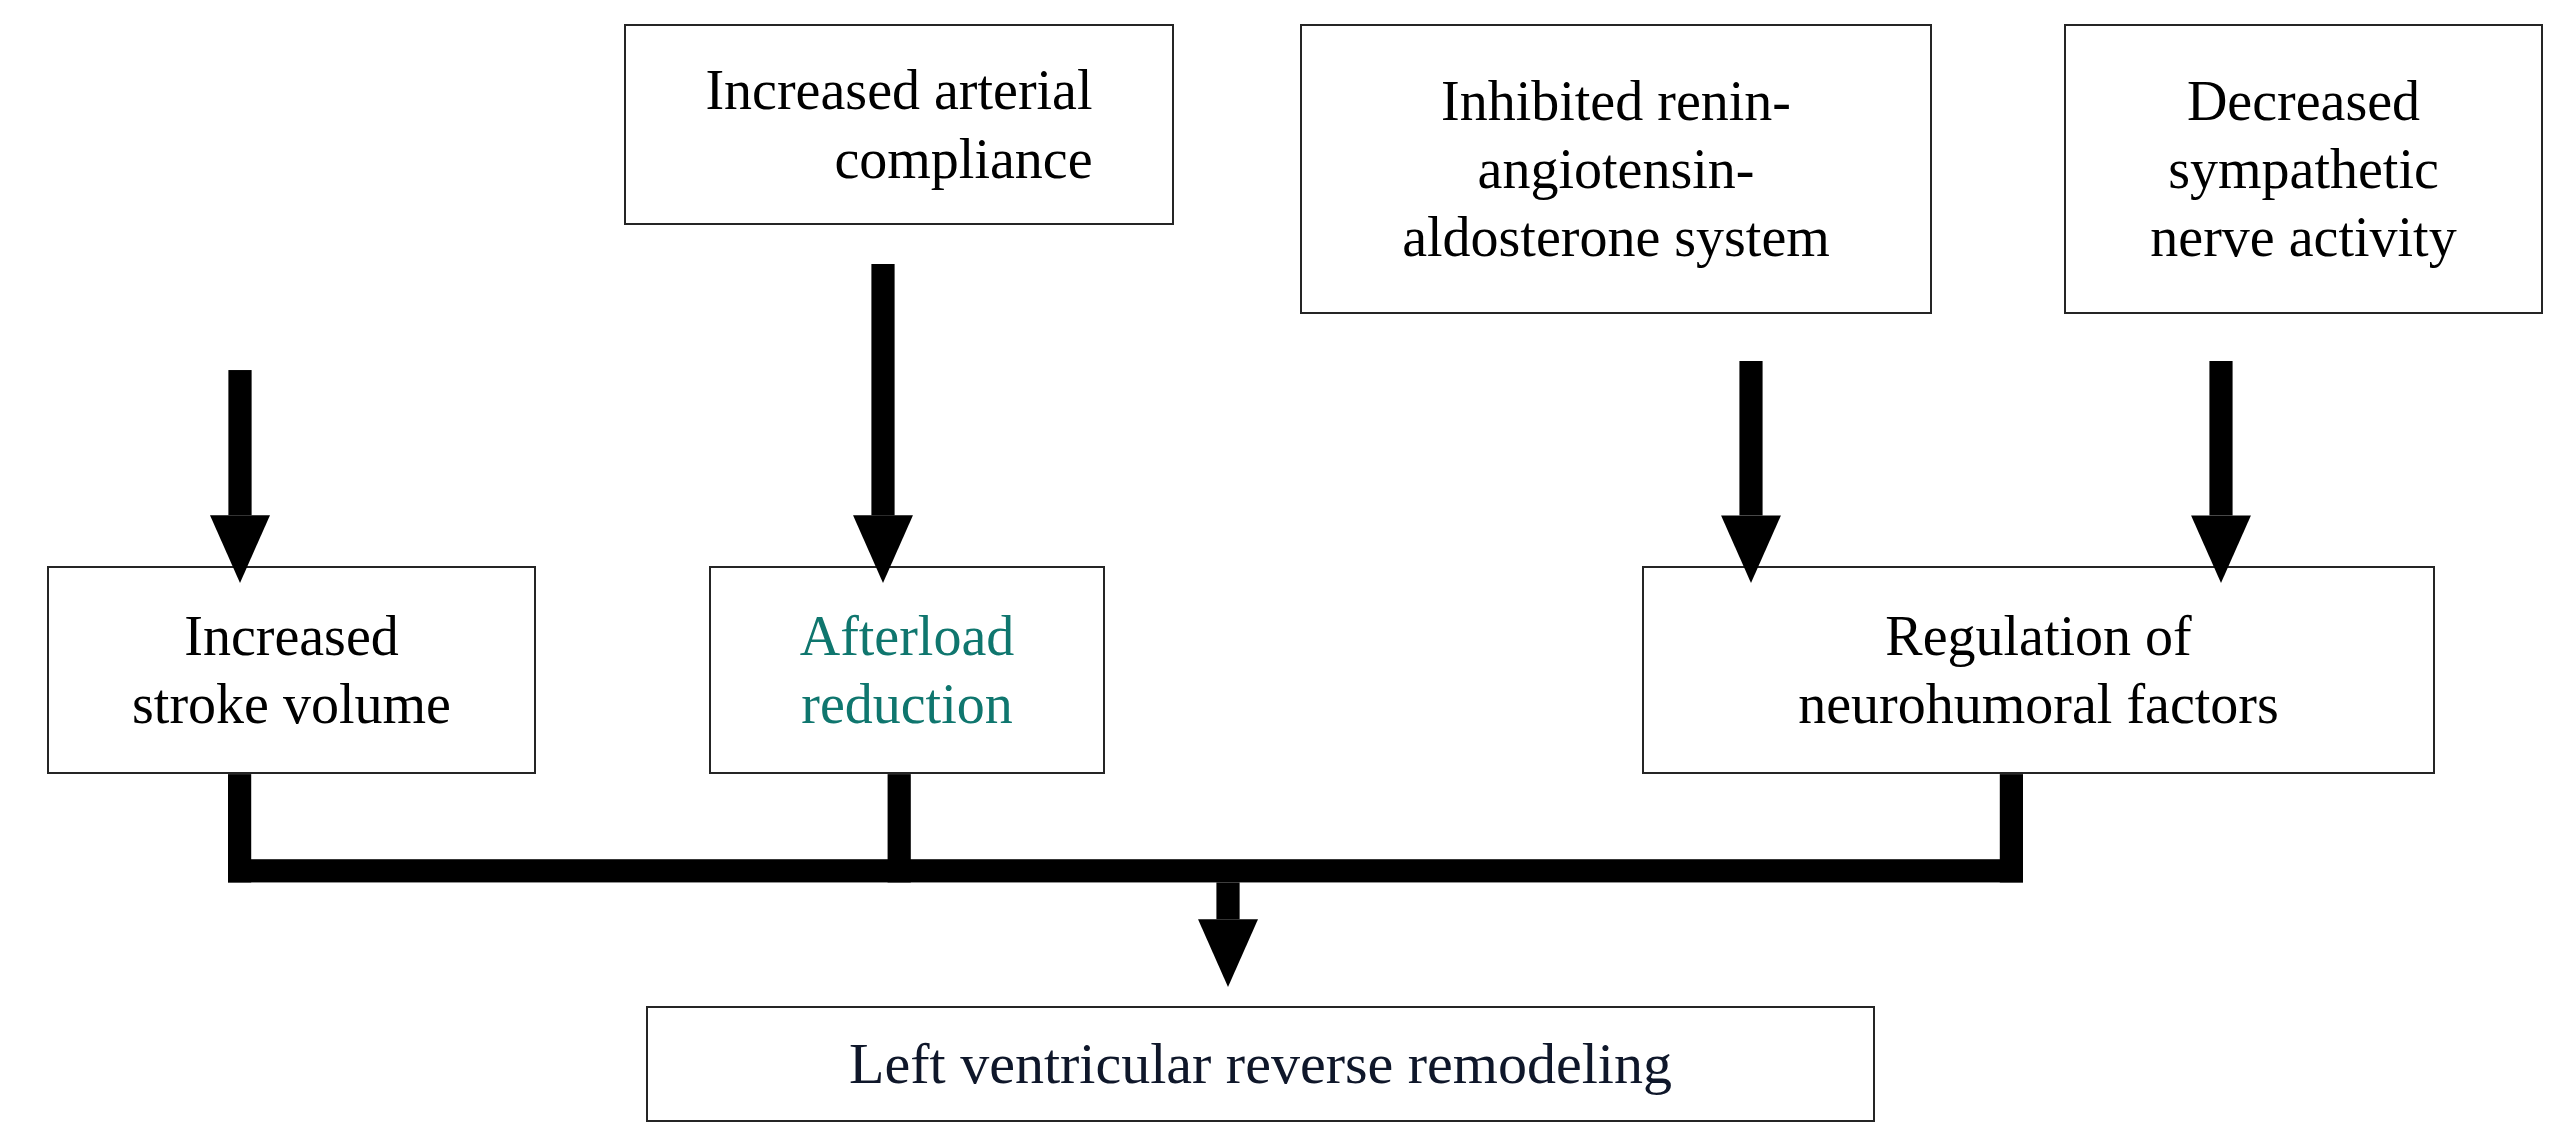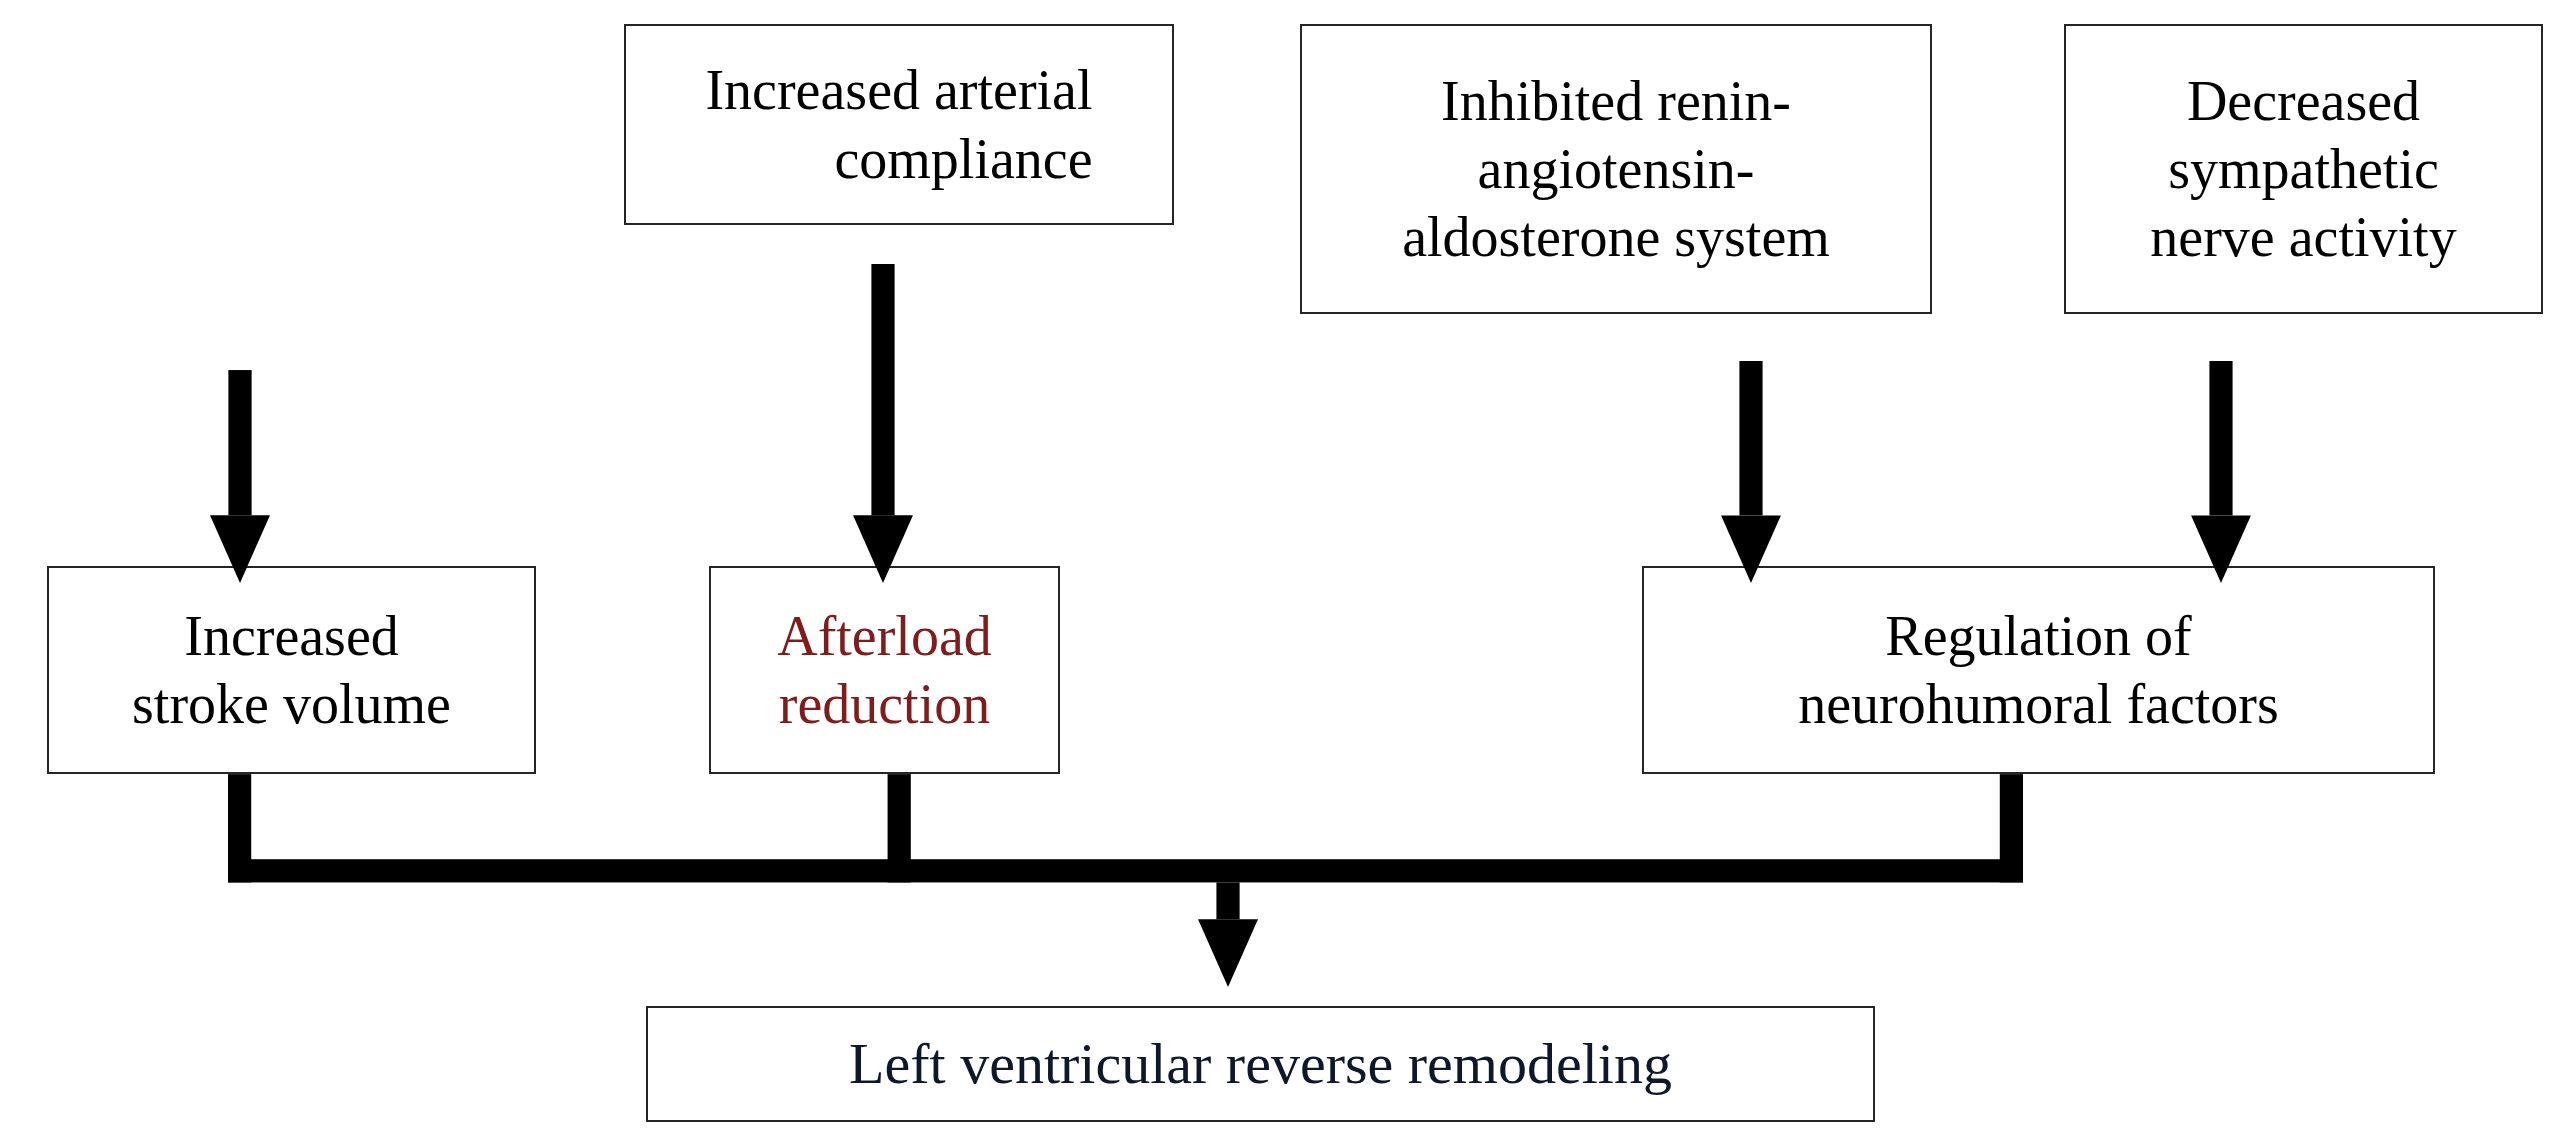--- a/index.html
+++ b/index.html
@@ -55,21 +55,21 @@
 angiotensin-
 aldosterone system</div>
 
   <div class="node" style="left: 2056px; top: 24px; width: 479px; height: 290px; font-size: 56px; border-color: rgb(37, 37, 37); color: rgb(0, 0, 0); margin-left: 8px;">Decreased
 sympathetic
 nerve activity</div>
 
   <div class="node" style="left: 21px; top: 566px; width: 489px; height: 208px; font-size: 56px; border-color: rgb(37, 37, 37); color: rgb(0, 0, 0); margin-left: 26px;">Increased
 stroke volume</div>
 
-  <div class="node" style="left: 709px; top: 566px; width: 351px; height: 208px; font-size: 56px; border-color: rgb(37, 37, 37); color: #7f1d1d;">Afterload
+  <div class="node" style="left: 709px; top: 566px; width: 396px; height: 208px; font-size: 56px; border-color: rgb(37, 37, 37); color: #0f766e;">Afterload
 reduction</div>
 
   <div class="node" style="left: 1606px; top: 566px; width: 793px; height: 208px; font-size: 56px; border-color: rgb(37, 37, 37); color: rgb(0, 0, 0); margin-left: 36px;">Regulation of
 neurohumoral factors</div>
 
   <div class="node" style="left: 646px; top: 1006px; width: 1229px; height: 116px; font-size: 58px; border-color: rgb(37, 37, 37); color: #0f172a;">Left ventricular reverse remodeling</div>
 
   <div class="conn" style="left: 210px; top: 370px; width: 60px; height: 213px;">
       <svg width="60" height="213" viewBox="0 0 62 220">
         <rect x="19" y="0" width="24" height="150" fill="#000000"></rect>

